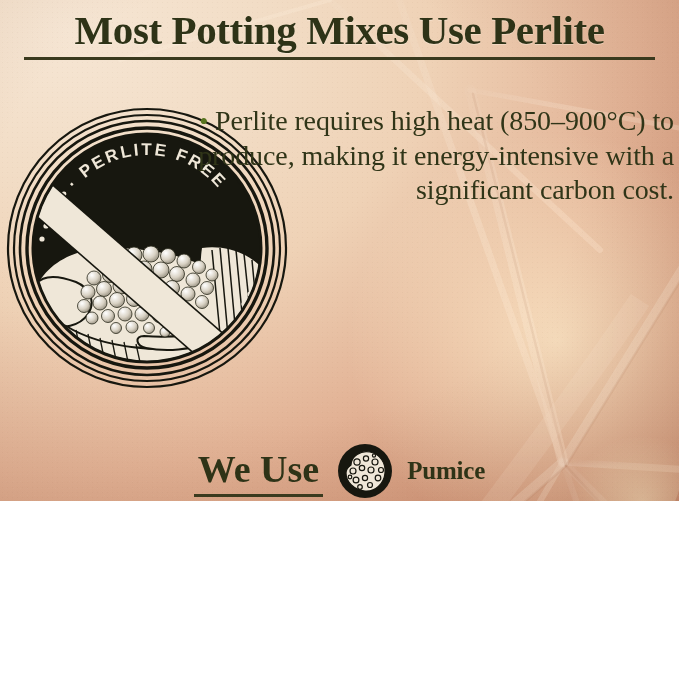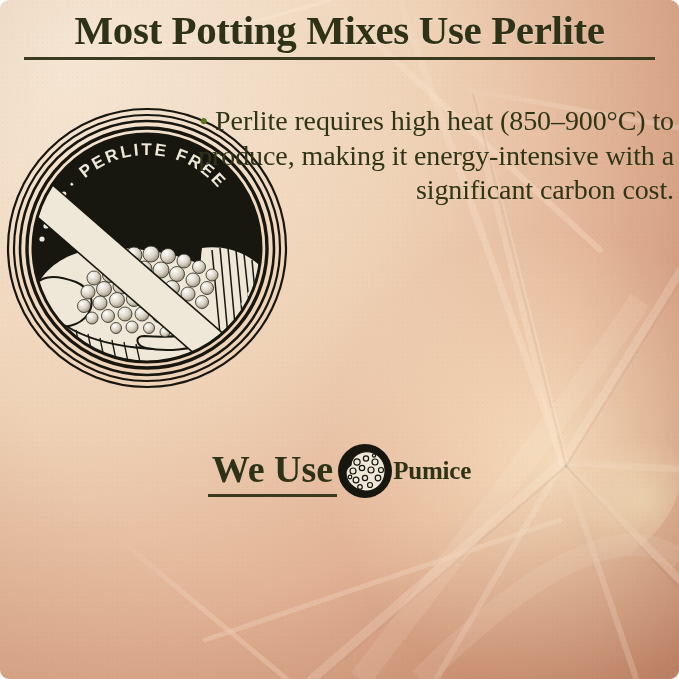--- a/index.html
+++ b/index.html
@@ -3,28 +3,27 @@
 <meta charset="utf-8">
 <style>
   html, body {
     margin: 0;
     padding: 0;
     background: #ffffff;
   }
   #poster {
     position: relative;
     width: 679px;
-    height: 679px;
+    height: 501px;
     overflow: hidden;
     font-family: "Liberation Serif", "DejaVu Serif", serif;
     
     background:
       radial-gradient(circle at 82% 68%, rgba(255, 238, 205, 0.75) 0%, rgba(255, 225, 190, 0.0) 32%),
       radial-gradient(ellipse at 10% 6%, #f6e6d4 0%, #f2ddc6 22%, #efd2b6 42%, #e2b295 66%, #cf9477 85%, #c4886c 100%);
-    border-radius: 9px;
   }
 
   
   .bg-layer {
     position: absolute;
     inset: 0;
     pointer-events: none;
   }
   .bg-veins { opacity: 0.55; }
   .bg-noise {
@@ -102,20 +101,21 @@
   
   .weuse-row {
     position: absolute;
     left: 0;
     top: 440px;
     width: 679px;
     height: 62px;
     display: flex;
     align-items: center;
     justify-content: center;
+    gap: 14px;
   }
   .weuse-label {
     position: relative;
     font-size: 38px;
     line-height: 46px;
     font-weight: 700;
     color: #2e3317;
     padding: 0 4px 4px 4px;
   }
   .weuse-label::after {

